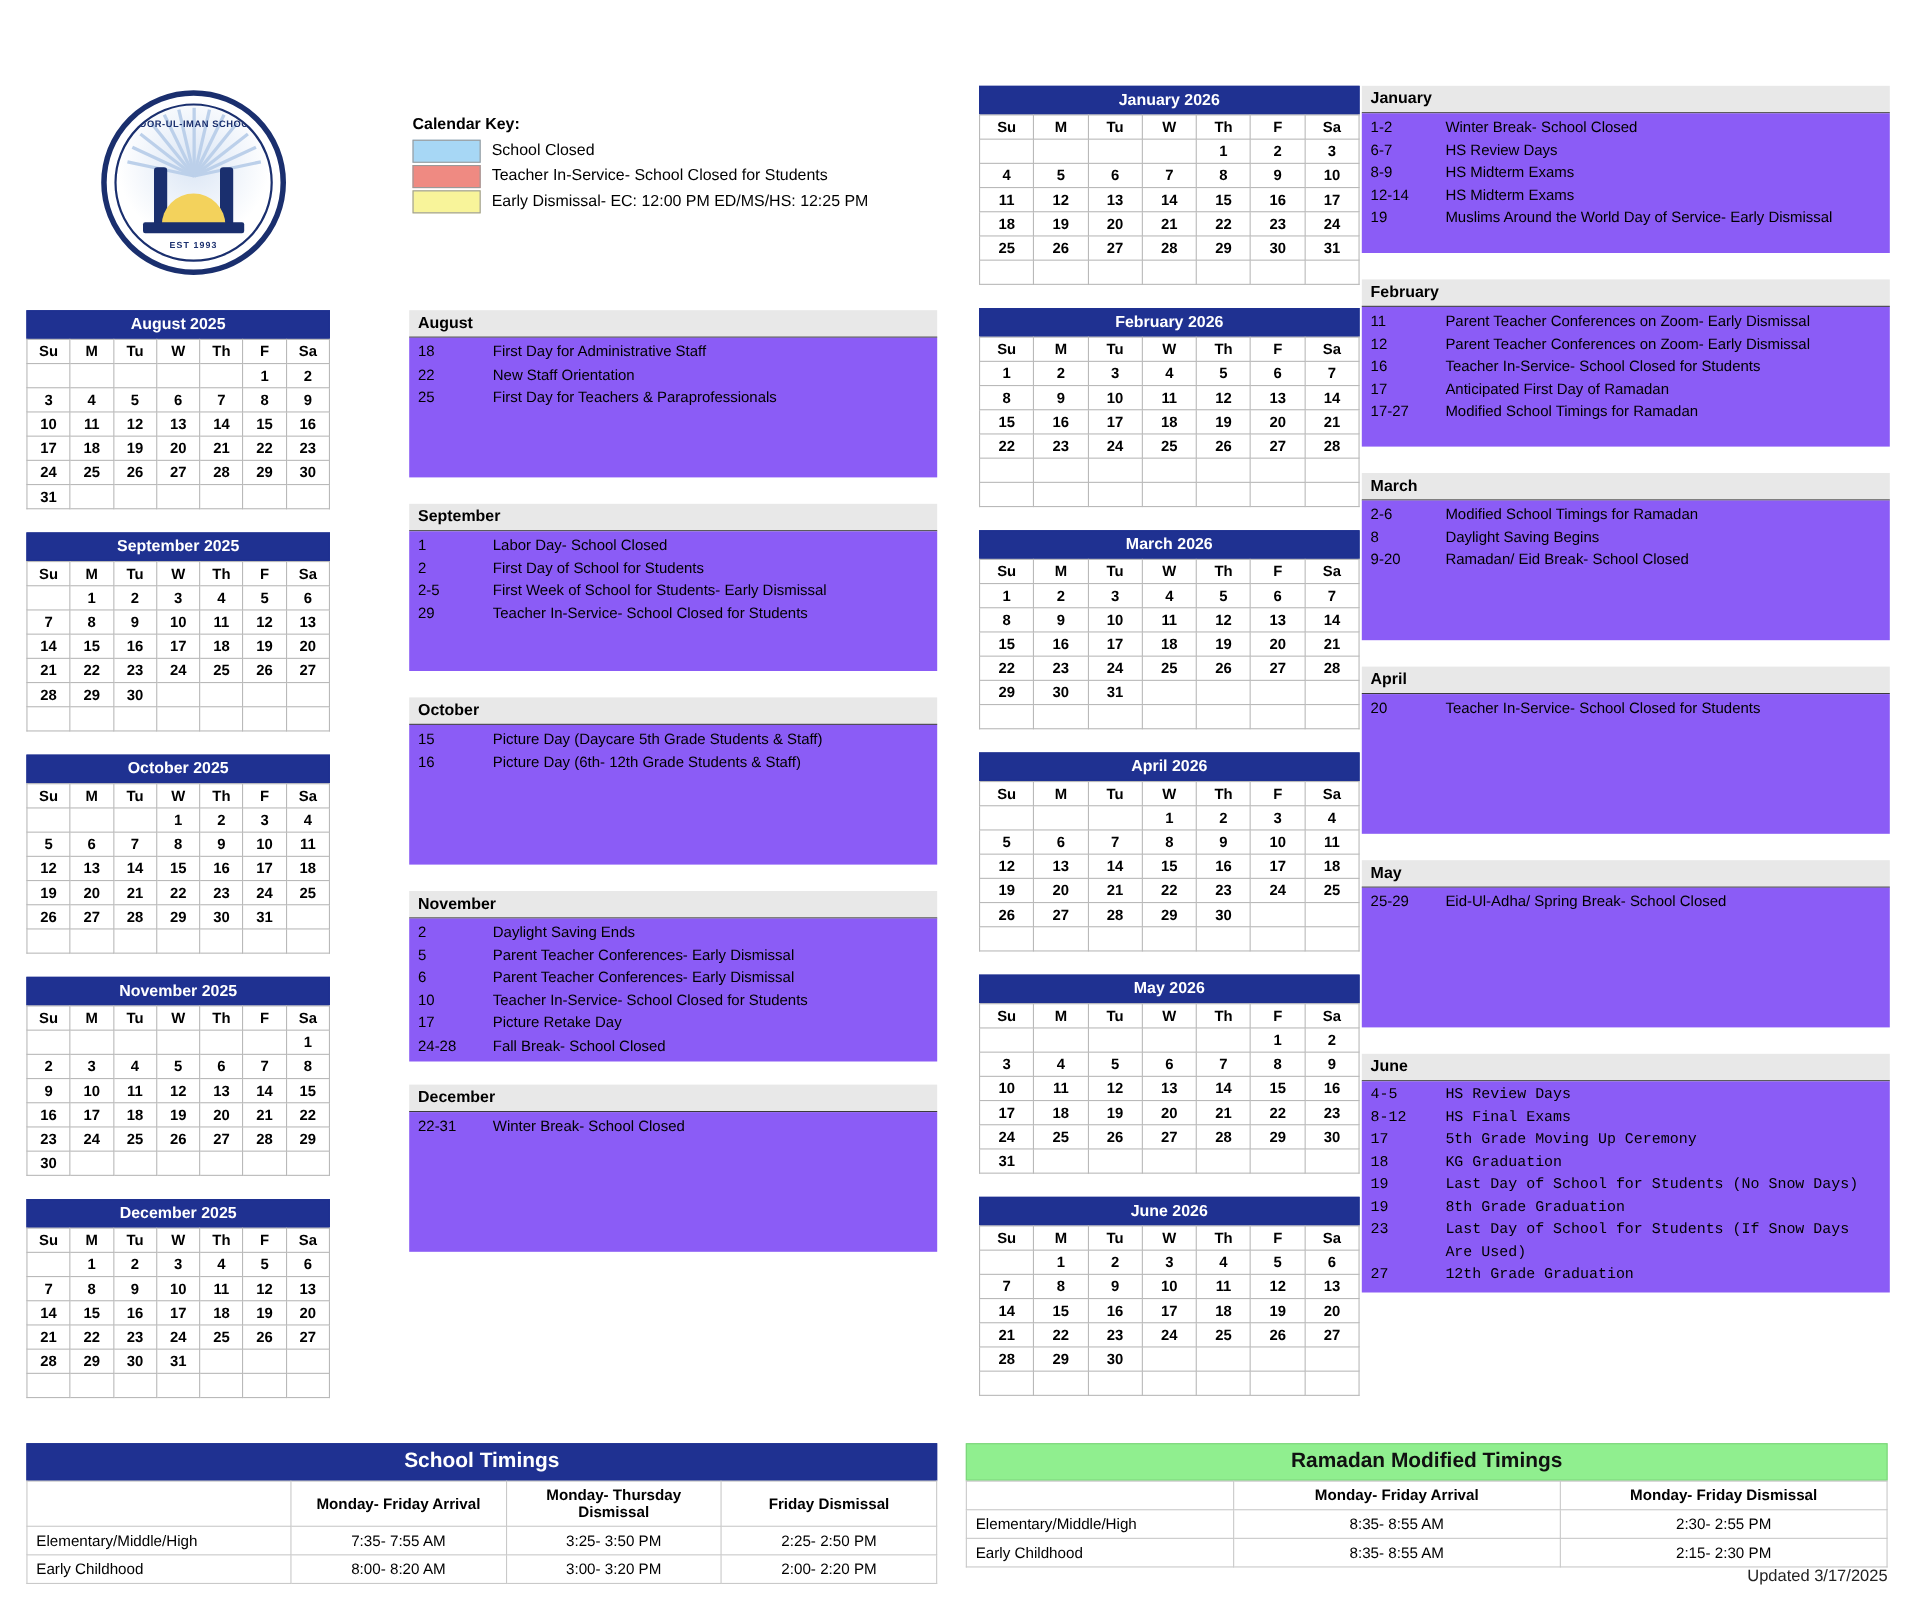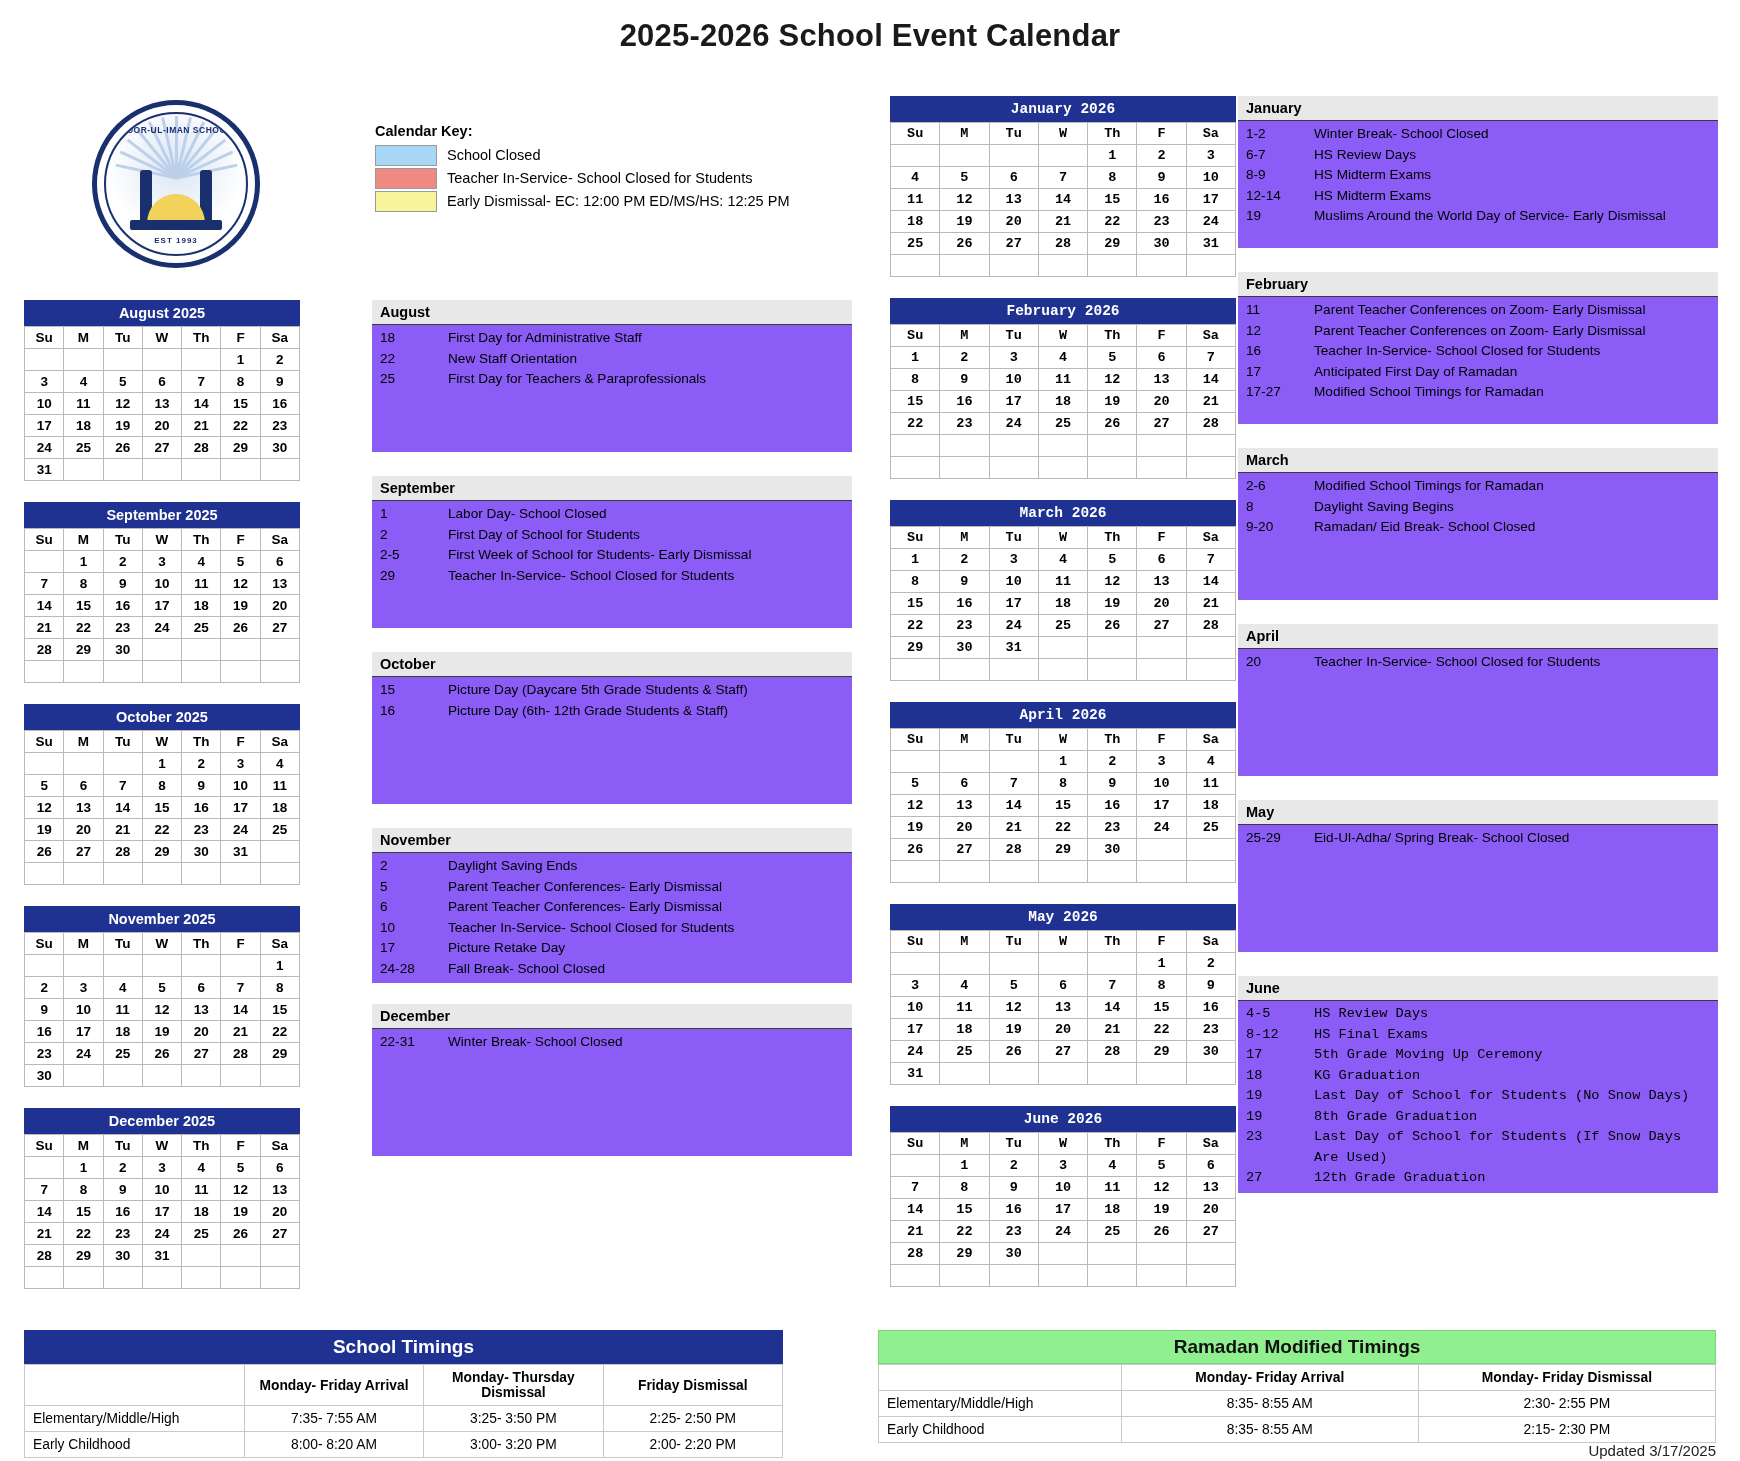--- a/index.html
+++ b/index.html
@@ -77,21 +77,21 @@
   
   .key { position: absolute; left: 375px; top: 105px; width: 470px; }
   .key-title { font-weight: bold; font-size: 14.5px; margin-bottom: 5px; }
   .key-row { display: flex; align-items: center; margin-bottom: 1px; height: 22px; }
   .swatch { width: 62px; height: 21px; border: 1px solid #9a9a9a; margin-right: 10px; flex: none; }
   .key-label { font-size: 14.5px; }
 
   
   .cal-col-left { position: absolute; left: 24px; top: 282px; width: 276px; }
   .ev-col-left  { position: absolute; left: 372px; top: 282px; width: 480px; }
-  .cal-col-right{ position: absolute; left: 890px; top: 78px; width: 346px; font-family: Liberation Mono, monospace; }
+  .cal-col-right{ position: absolute; left: 890px; top: 78px; width: 346px; }
   .ev-col-right { position: absolute; left: 1238px; top: 78px; width: 480px; }
 
   .mblock { margin-bottom: 21px; }
   .mhead {
     background: #1f3191; color: #fff; text-align: center;
     font-weight: bold; font-size: 14.5px; padding: 4px 0 4px 0;
     border: 1px solid #1f3191;
   }
   table.cal { border-collapse: collapse; width: 100%; table-layout: fixed; }
   table.cal th {
@@ -113,21 +113,21 @@
   .ehead {
     background: #e8e8e8; font-weight: bold; font-size: 14.5px;
     padding: 4px 8px; border-bottom: 1px solid #3a3a3a;
   }
   .elist { background: #8b5cf6; padding: 3px 0 4px 0; }
   .erow { display: flex; font-size: 13.6px; line-height: 20.5px; padding: 0 8px; }
   .edate { width: 68px; flex: none; }
   .edesc { flex: 1; }
 
   
-  .timings-left { position: absolute; left: 24px; top: 1312px; width: 759px; }
+  .timings-left { position: absolute; left: 24px; top: 1312px; width: 828px; }
   .timings-right { position: absolute; left: 878px; top: 1312px; width: 838px; }
   .t-head {
     color: #fff; font-weight: bold; font-size: 19px; text-align: center;
     padding: 5px 0; border: 1px solid #1f3191;
   }
   .t-head.blue { background: #1f3191; border-color: #1f3191; }
   .t-head.green { background: #90ef8f; color: #111; border-color: #7cd47b; }
   table.tt { border-collapse: collapse; width: 100%; table-layout: fixed; }
   table.tt th {
     font-size: 13.8px; font-weight: bold; text-align: center; padding: 5px 2px;
@@ -141,21 +141,20 @@
   .updated {
     position: absolute; right: 24px; top: 1424px;
     font-size: 15px; color: #222;
   }
 </style>
 </head>
 <body>
 
 <div class="page">
 
-  <h1 class="title">2025-2026 School Event Calendar</h1>
 
   <div class="logo-wrap">
     <div class="logo">
       <div class="inner">
         <div class="rays">
             <div class="ray" style="transform: rotate(-78deg);"></div>
             <div class="ray" style="transform: rotate(-65deg);"></div>
             <div class="ray" style="transform: rotate(-52deg);"></div>
             <div class="ray" style="transform: rotate(-39deg);"></div>
             <div class="ray" style="transform: rotate(-26deg);"></div>

